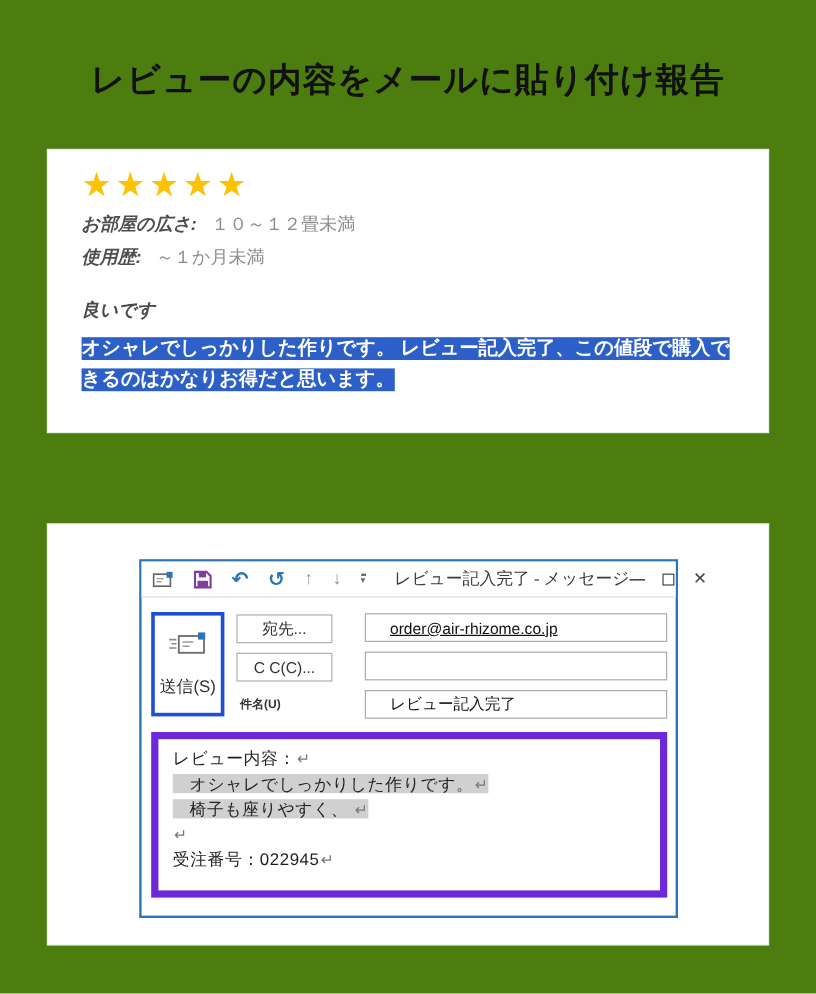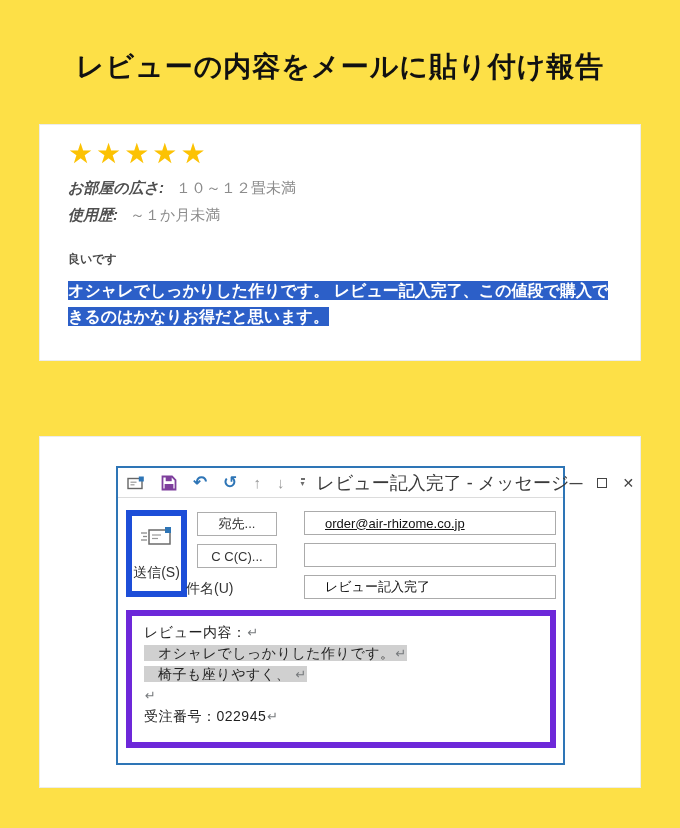--- a/index.html
+++ b/index.html
@@ -1,32 +1,32 @@
 <!DOCTYPE html>
 <html><head>
 <meta charset="utf-8">
 <style>
   * { margin:0; padding:0; box-sizing:border-box; }
   html,body { width:680px; background:#f4f4f4; }
   body { font-family:"Liberation Sans","DejaVu Sans",sans-serif; }
-  .canvas { position:relative; width:680px; height:828px; background:#fde047; overflow:hidden; }
+  .canvas { position:relative; width:680px; height:828px; background:#4d7c0f; overflow:hidden; }
 
   .page-title {
     position:absolute; top:48px; left:0; width:680px;
     text-align:center; font-size:28px; font-weight:700; color:#111; letter-spacing:1px;
   }
 
   .card { position:absolute; left:40px; width:600px; background:#fff; box-shadow:0 0 0 1px #ececec; }
   .card-review { top:125px; height:235px; padding:13px 28px 0 28px; }
   .stars { font-size:28px; line-height:32px; color:#fcc203; letter-spacing:3px; }
   .meta { margin-top:4px; }
   .meta-row { line-height:27px; font-size:15px; }
   .meta-label { font-weight:700; font-style:italic; color:#4f4f4f; margin-right:12px; }
   .meta-value { color:#8c8c8c; }
-  .review-heading { margin-top:21px; font-size:12px; font-weight:700; color:#4a4a4a; line-height:20px; }
+  .review-heading { margin-top:21px; font-size:15px; font-weight:700; color:#4a4a4a; line-height:20px;font-style:italic; }
   .review-body { margin-top:9px; font-size:16px; font-weight:700; line-height:26px; }
   .sel { background:#2c5fc8; color:#fff; padding:1px 0; }
 
   .caption {
     position:absolute; top:383px; left:0; width:680px; text-align:center;
     font-size:21px; font-weight:700; color:#1c1c1c; line-height:30px;
   }
   .tri { font-size:15px; margin-right:22px; vertical-align:2px; color:#222; }
 
   .card-mail { top:437px; height:350px; }
@@ -36,40 +36,40 @@
   }
   .titlebar {
     height:30px; display:flex; align-items:center; padding:0 9px;
     border-bottom:1px solid #dcdcdc; background:#fff;
   }
   .tb-icon { display:inline-flex; align-items:center; justify-content:center; width:19px; margin-right:16px; }
   .glyph-blue { color:#2e75b6; font-size:17px; font-weight:700; line-height:18px; }
   .glyph-gray { color:#9a9a9a; font-size:15px; font-weight:400; line-height:16px; }
   .qat { display:inline-block; width:9px; border-top:2px solid #6d6d6d; color:#6d6d6d;
          font-size:8px; line-height:6px; text-align:center; padding-top:1px; margin-right:8px; }
-  .win-title { font-size:18px; color:#3a3a3a; white-space:nowrap; margin-left:4px; }
+  .win-title { font-size:14px; color:#3a3a3a; white-space:nowrap; margin-left:16px;font-family:Liberation Serif, serif; }
   .win-controls { margin-left:auto; display:flex; align-items:center; gap:15px; }
   .win-min { color:#444; font-size:13px; font-weight:700; cursor:default; }
   .win-max { width:10px; height:10px; border:1.5px solid #444; display:inline-block; }
   .win-close { color:#444; font-size:14px; font-weight:700; cursor:default; }
 
   .mail-content { position:relative; height:265px; }
   .send-btn {
     position:absolute; left:8px; top:12px; width:61px; height:87px;
-    border:6px solid #1d4ed8; background:#fff;
+    border:3px solid #1d4ed8; background:#fff;
     display:flex; flex-direction:column; align-items:center; justify-content:center; gap:17px;
   }
   .send-btn span { font-size:14px; color:#333; }
   .field-btn {
     position:absolute; width:80px; height:24px; background:#fff; border:1px solid #adadad;
     font-size:13px; color:#333; font-family:"Liberation Sans","DejaVu Sans",sans-serif; text-align:center;
   }
   .btn-to { left:79px; top:14px; }
   .btn-cc { left:79px; top:46px; }
-  .subject-label { position:absolute; left:68px; top:82px; font-size:14px; color:#333; }
+  .subject-label { position:absolute; left:82px; top:82px; font-size:10px; color:#333;font-weight:bold; }
   .field-input {
     position:absolute; left:186px; width:252px; height:24px;
     border:1px solid #ababab; background:#fff; padding:3px 20px;
     font-size:13px; color:#111; font-family:"Liberation Sans","DejaVu Sans",sans-serif;
   }
   .inp-to { top:13px; text-decoration:underline; }
   .inp-cc { top:45px; }
   .inp-subject { top:77px; }
 
   .mail-body {

